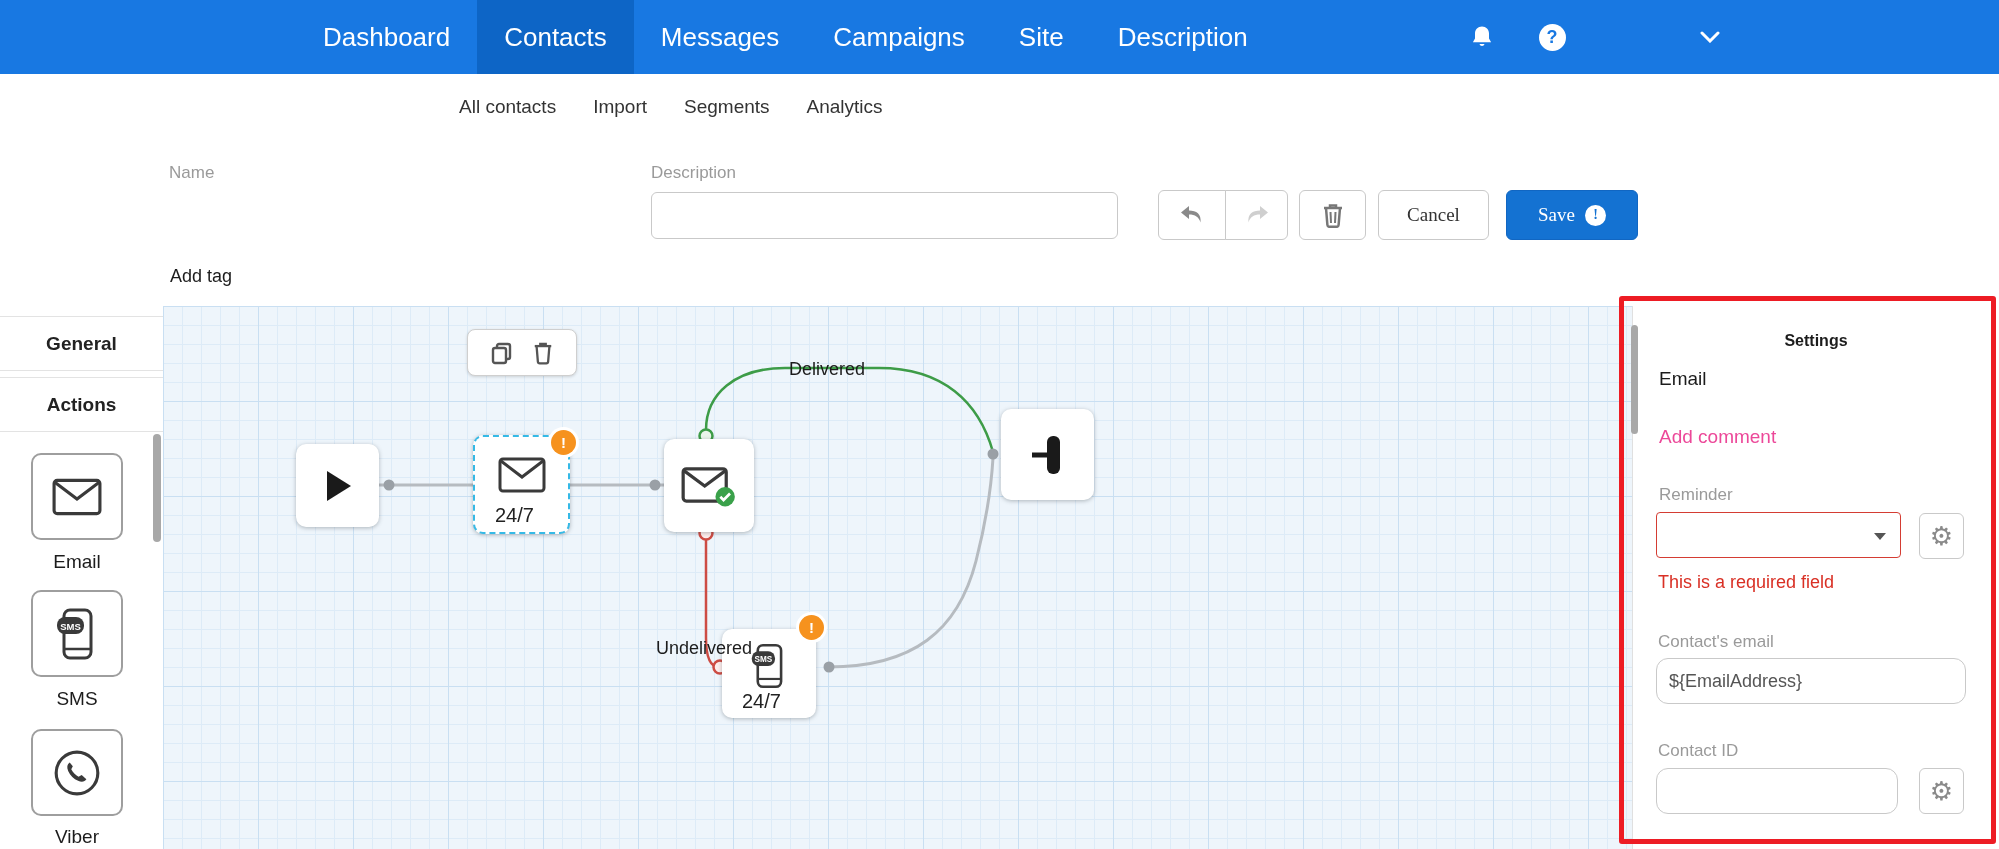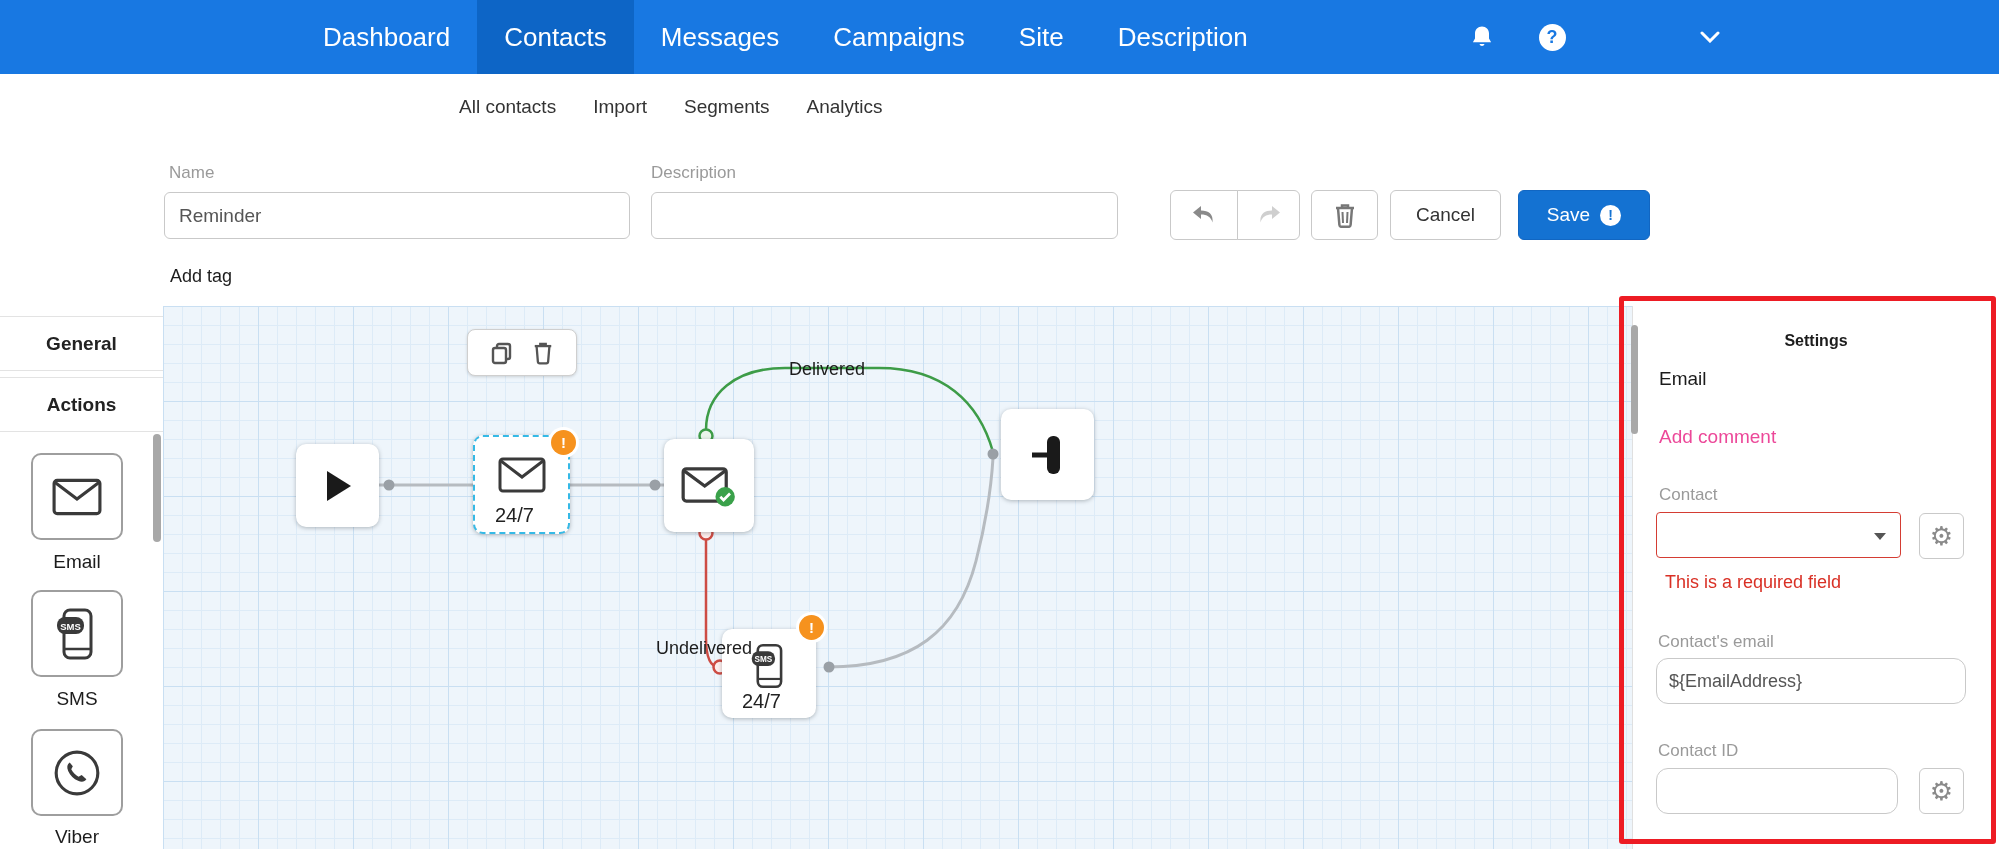--- a/index.html
+++ b/index.html
@@ -15,21 +15,21 @@
   .topbar-icon { position:absolute; top:0; height:74px; display:flex; align-items:center; justify-content:center; cursor:pointer; }
   .help-circle { width:27px; height:27px; border-radius:50%; background:#fff; color:#1878e2; font-weight:bold; font-size:18px; display:flex; align-items:center; justify-content:center; }
 
   
   .subnav { position:absolute; top:74px; left:0; width:100%; height:66px; background:#fff; display:flex; align-items:center; padding-left:459px; gap:37px; }
   .subnav-item { font-size:19px; color:#333; cursor:pointer; }
 
   
   .field-label { position:absolute; font-size:17px; color:#9a9a9a; }
   .txt { position:absolute; height:47px; border:1px solid #c9c9c9; border-radius:6px; font-size:19px; color:#555; padding:0 14px; background:#fff; font-family:"Liberation Sans",sans-serif; }
-  .btn { position:absolute; height:50px; background:#fff; border:1px solid #c9c9c9; display:flex; align-items:center; justify-content:center; cursor:pointer; font-family:Liberation Sans, sans-serif;margin-left:12px; }
+  .btn { position:absolute; height:50px; background:#fff; border:1px solid #c9c9c9; display:flex; align-items:center; justify-content:center; cursor:pointer; font-family:Liberation Serif, serif; }
   .add-tag { position:absolute; left:170px; top:266px; font-size:18px; color:#1c1c1c; cursor:pointer; }
   .save-btn { background:#1472d2; border:1px solid #1166c2; border-radius:6px; color:#fff; font-size:19px; gap:10px; }
   .save-badge { width:21px; height:21px; border-radius:50%; background:#fff; color:#1472d2; font-weight:bold; font-size:14px; display:flex; align-items:center; justify-content:center; }
 
   
   .palette { position:absolute; left:0; top:306px; width:163px; height:543px; background:#fff; z-index:5; }
   .palette-tab { height:55px; display:flex; align-items:center; justify-content:center; font-size:19px; font-weight:bold; color:#222; border-top:1px solid #e3e3e3; border-bottom:1px solid #e3e3e3; cursor:pointer; background:#fff; }
   .card { position:absolute; left:31px; width:92px; height:87px; background:#fff; border:2px solid #9e9e9e; border-radius:10px; display:flex; align-items:center; justify-content:center; cursor:pointer; }
   .card-label { position:absolute; left:31px; width:92px; text-align:center; font-size:19px; color:#1c1c1c; }
   .v-scroll { position:absolute; background:#a8a8a8; border-radius:4px; cursor:pointer; }
@@ -52,21 +52,21 @@
   .float-toolbar .tool { display:flex; align-items:center; justify-content:center; cursor:pointer; }
 
   
   .settings { position:absolute; left:1632px; top:306px; width:367px; height:543px; background:#fff; border-left:1px solid #e0e0e0; z-index:10; }
   .settings .abs { position:absolute; }
   .settings-title { position:absolute; top:26px; left:0; width:100%; text-align:center; font-size:16px; font-weight:bold; color:#1c1c1c; }
   .select-box { position:absolute; left:23px; top:206px; width:245px; height:46px; background:#fff; border:1px solid #d43d33; border-radius:4px; cursor:pointer; }
   .select-box .caret { position:absolute; right:14px; top:20px; width:0; height:0; border-left:6px solid transparent; border-right:6px solid transparent; border-top:7px solid #555; }
   .gear-btn { position:absolute; width:45px; height:46px; background:#fff; border:1px solid #c9c9c9; border-radius:6px; display:flex; align-items:center; justify-content:center; cursor:pointer; color:#8a8a8a; font-size:26px; line-height:1; }
   .panel-input { position:absolute; height:46px; border:1px solid #c9c9c9; border-radius:12px; font-size:18px; color:#555; padding:0 12px; background:#fff; font-family:"Liberation Sans",sans-serif; }
-  .error-text { position:absolute; left:32px; top:266px; font-size:18px; color:#d93025; }
+  .error-text { position:absolute; left:25px; top:266px; font-size:18px; color:#d93025; }
 
   
   .annotation { position:absolute; left:1619px; top:296px; width:377px; height:548px; border:5px solid #ed1c24; border-radius:3px; pointer-events:none; z-index:60; }
 </style>
 </head>
 <body>
 
 <div class="app">
 
   <header class="topbar">
@@ -95,21 +95,20 @@
   </header>
 
   <nav class="subnav">
     <div class="subnav-item">All contacts</div>
     <div class="subnav-item">Import</div>
     <div class="subnav-item">Segments</div>
     <div class="subnav-item">Analytics</div>
   </nav>
 
   <div class="field-label" style="left:169px;top:163px;">Name</div>
-  <input class="txt" style="left: 164px; top: 192px; width: 466px;" value="Reminder">
   <div class="field-label" style="left:651px;top:163px;">Description</div>
   <input class="txt" style="left: 651px; top: 192px; width: 467px;" value="">
   <div class="add-tag">Add tag</div>
 
   <button class="btn" style="left:1158px;top:190px;width:68px;border-radius:6px 0 0 6px;">
     <svg width="26" height="22" viewBox="0 0 26 22">
         <path d="M10 2 L2 8.5 L10 15 V10.5 C16 10.5 20 13 21.5 18.5 C22.5 10 17.5 6.5 10 6.5 Z" fill="#8a8a8a"></path>
       </svg>
   </button>
   <button class="btn" style="left:1225px;top:190px;width:63px;border-radius:0 6px 6px 0;">
@@ -245,21 +244,21 @@
     <div class="flow-label" style="left:626px;top:53px;">Delivered</div>
     <div class="flow-label" style="left:493px;top:332px;">Undelivered</div>
   </div>
 
   <aside class="settings">
     <div class="v-scroll" style="left:-2px;top:19px;width:7px;height:109px;"></div>
     <h3 class="settings-title">Settings</h3>
     <div class="abs" style="left:26px;top:62px;font-size:19px;color:#1c1c1c;">Email</div>
     <div class="abs" style="left:26px;top:120px;font-size:19px;color:#ec4899;cursor:pointer;">Add comment</div>
 
-    <div class="abs field-label" style="left:26px;top:179px;">Contact</div>
+    <div class="abs field-label" style="left:26px;top:179px;">Reminder</div>
     <div class="select-box">
       <span class="caret"></span>
     </div>
     <button class="gear-btn" style="left:286px;top:207px;">
       <span>⚙</span>
     </button>
     <div class="error-text">This is a required field</div>
 
     <div class="abs field-label" style="left:25px;top:326px;">Contact's email</div>
     <input class="panel-input" style="left: 23px; top: 352px; width: 310px;" value="${EmailAddress}">

